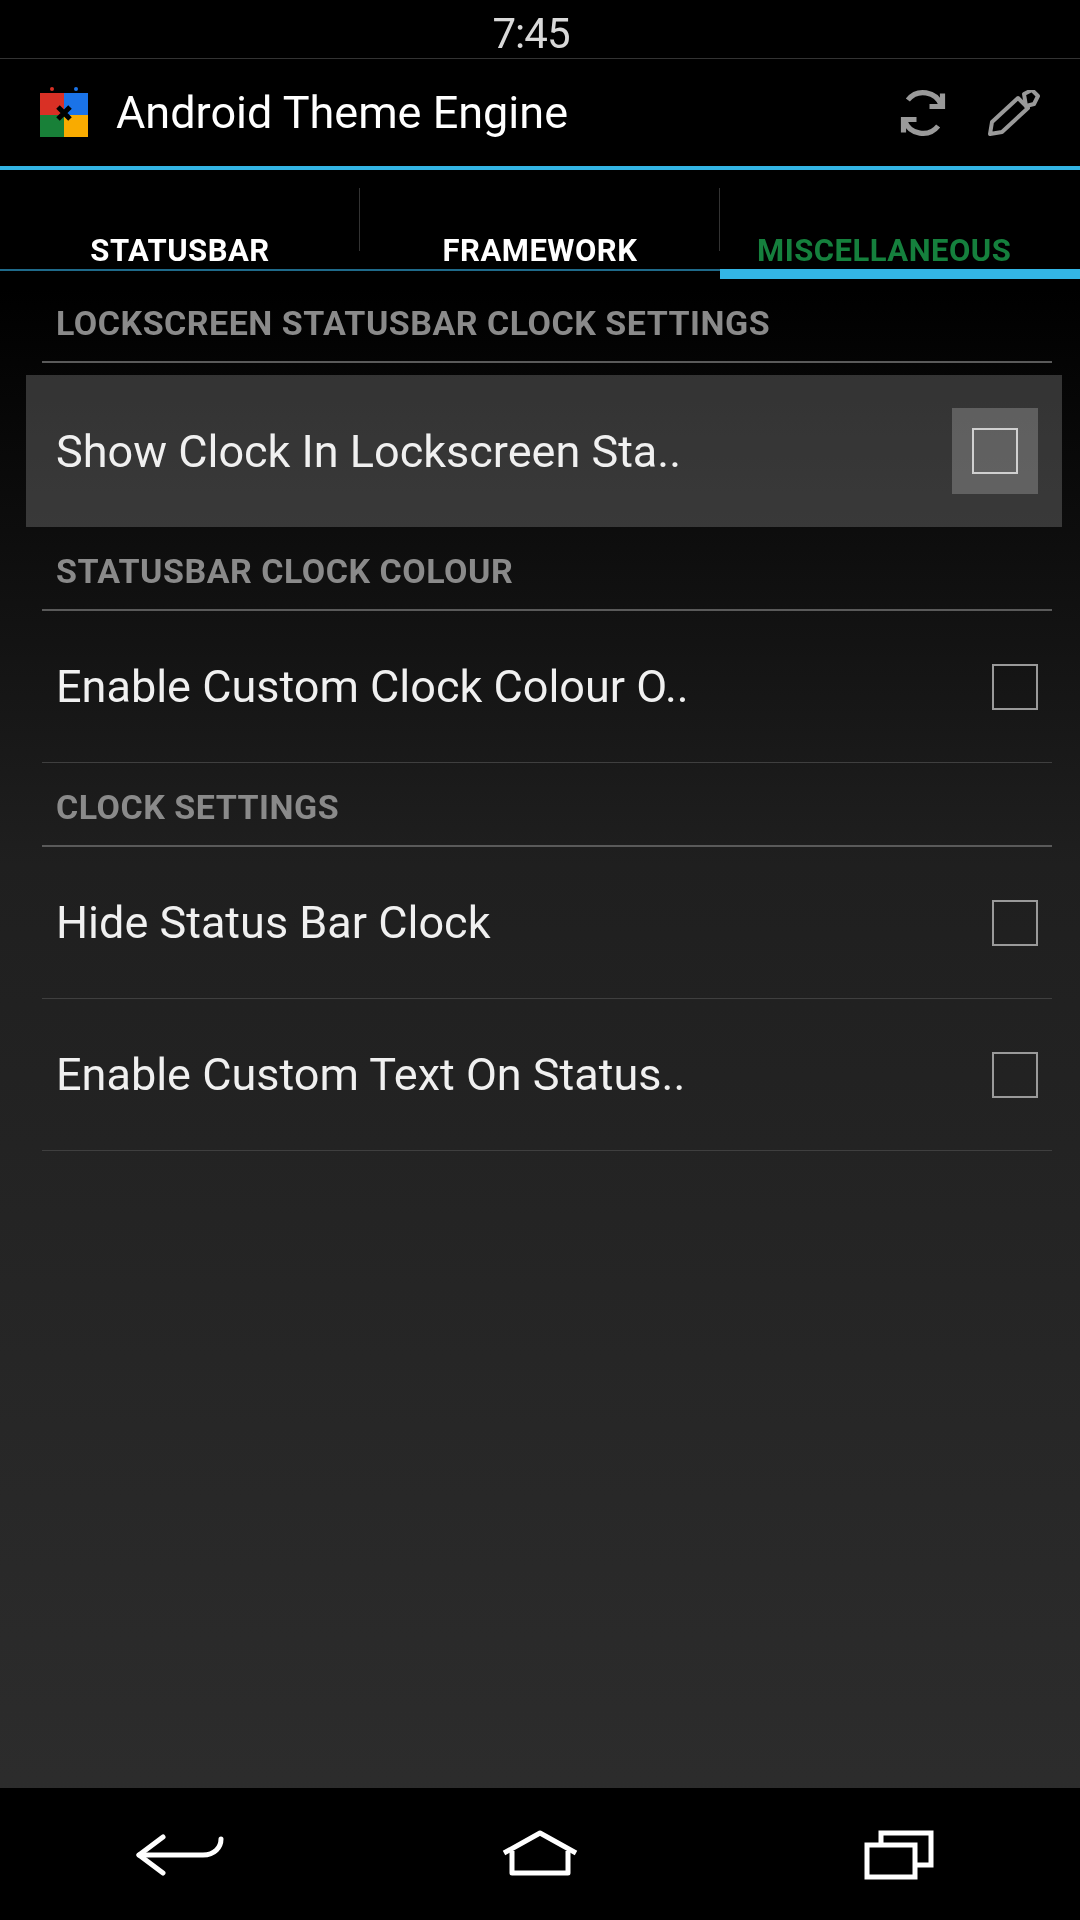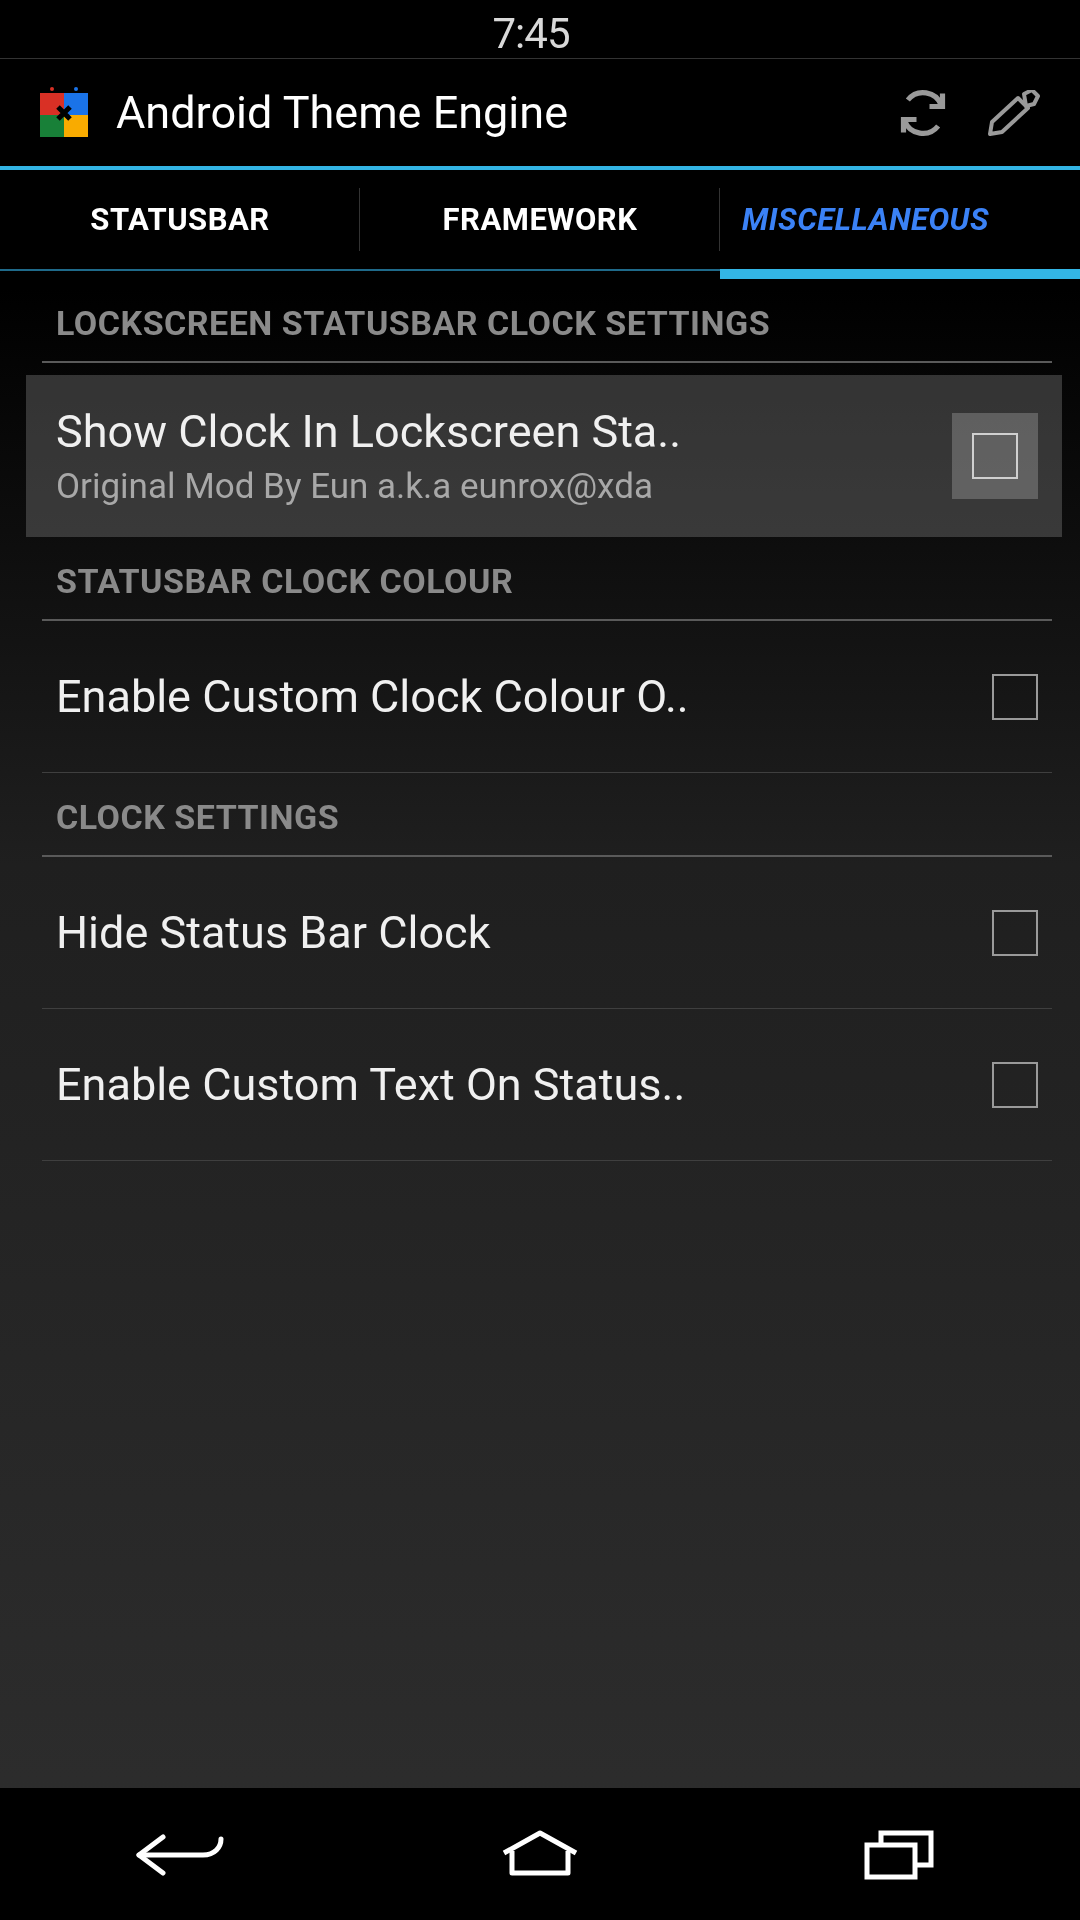--- a/index.html
+++ b/index.html
@@ -76,42 +76,41 @@
     }
     
     .tabs {
       display: flex;
       height: 99px;
       background: #000;
     }
     .tab {
       flex: 1;
       display: flex;
-      align-items: center;
+      align-items: flex-end;
       justify-content: center;
-      padding: 0 22px;
+      padding: 0 37px;
       font-size: 31px;
       font-weight: 700;
       letter-spacing: 0.5px;
       color: #fff;
       position: relative;
       border-radius: 20px;
     }
     .tab:not(:last-child)::after {
       content: '';
       position: absolute;
       right: 0;
       top: 18px;
       bottom: 18px;
       width: 1px;
       background: #333;
     }
     .tab.active {
-      color: #3b82f6;
-      font-style: italic;
+      color: #15803d;
     }
     .tab-indicator-row {
       height: 10px;
       display: flex;
       background: #000;
     }
     .ind-seg { flex: 1; }
     .ind-seg.thin { border-top: 2px solid #1f6a8a; }
     .ind-seg.thick { background: #33b5e5; }
     
@@ -283,21 +282,20 @@
     <div class="ind-seg thick"></div>
   </div>
 
   <div class="content">
 
     <div class="section-header">LOCKSCREEN STATUSBAR CLOCK SETTINGS</div>
 
     <div class="list-item highlighted">
       <div class="item-text">
         <div class="item-title">Show Clock In Lockscreen Sta..</div>
-        <div class="item-sub">Original Mod By Eun a.k.a eunrox@xda</div>
       </div>
       <div class="checkbox-wrap">
         <div class="checkbox"></div>
       </div>
     </div>
 
     <div class="section-header">STATUSBAR CLOCK COLOUR</div>
 
     <div class="list-item">
       <div class="item-text">

